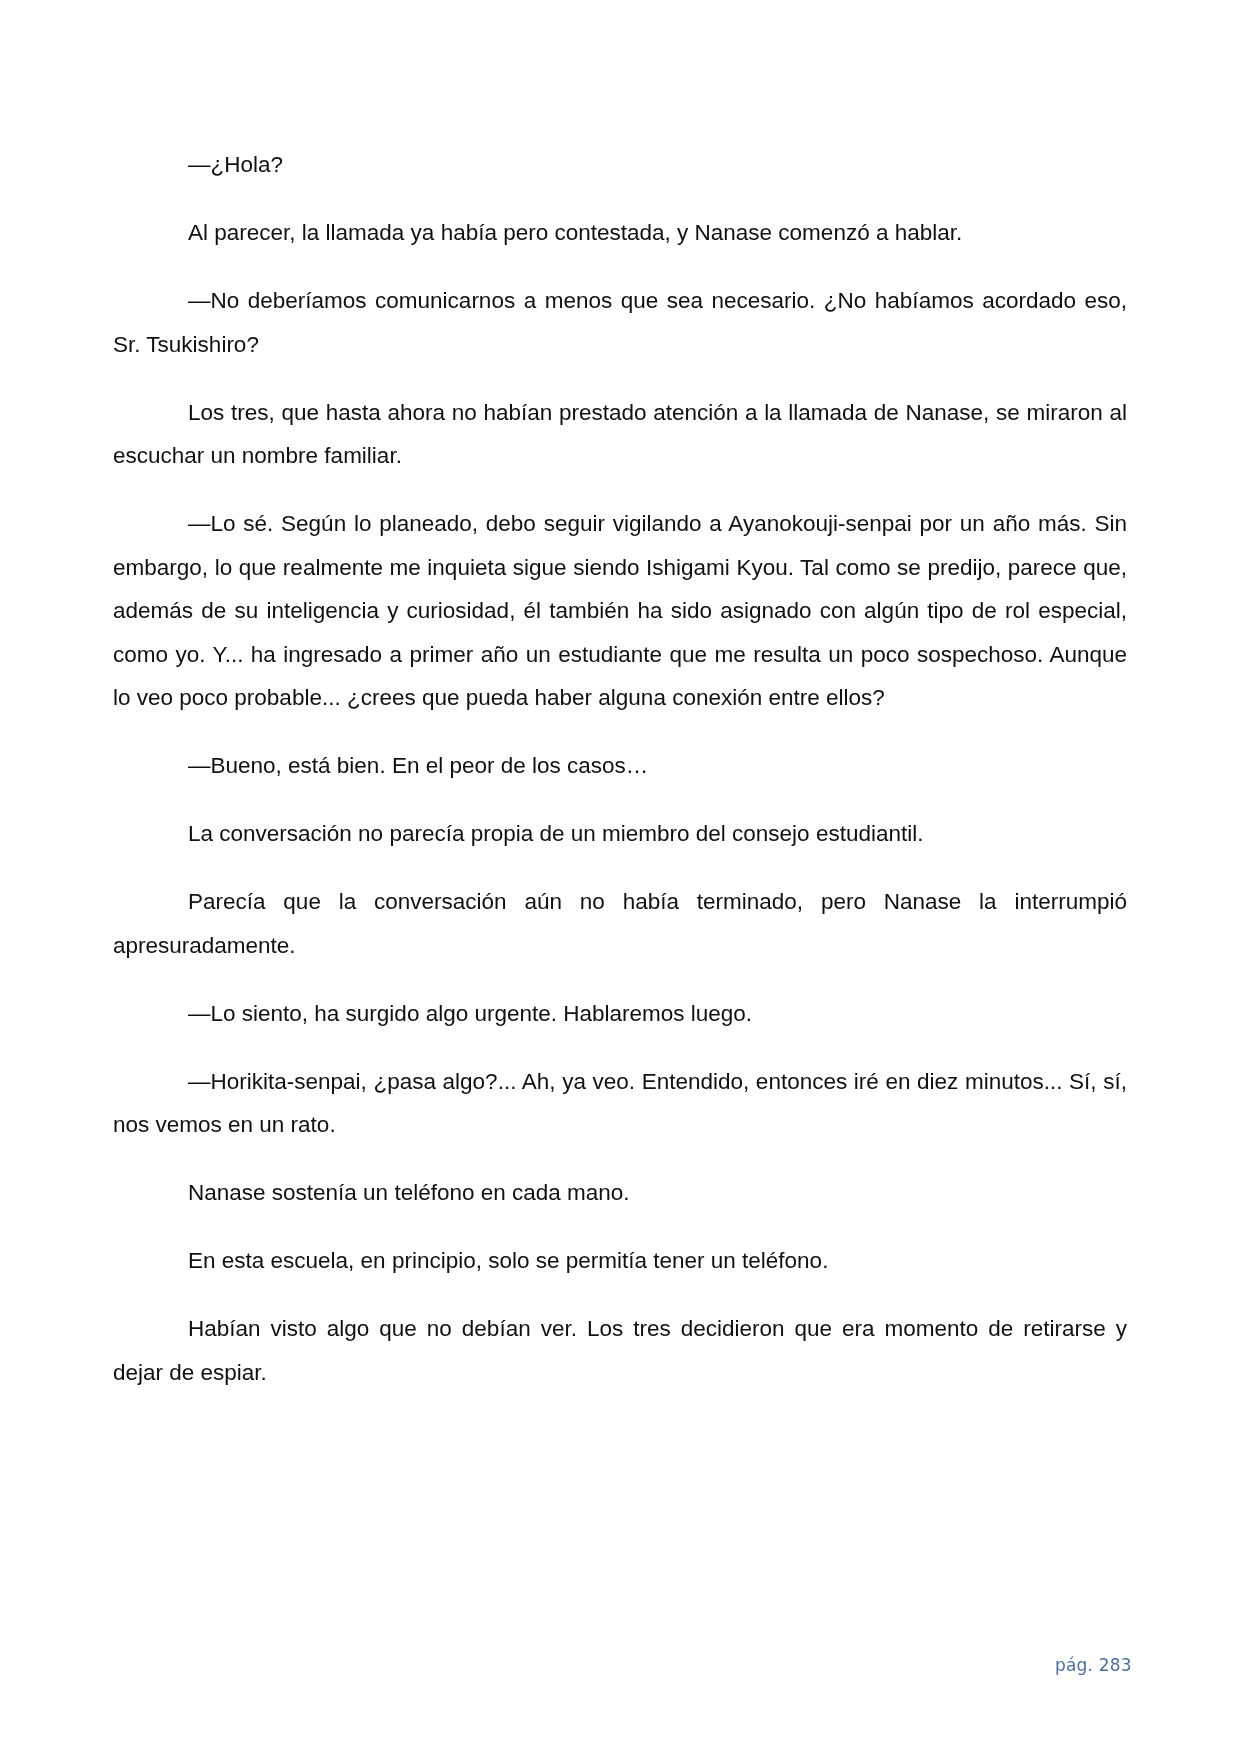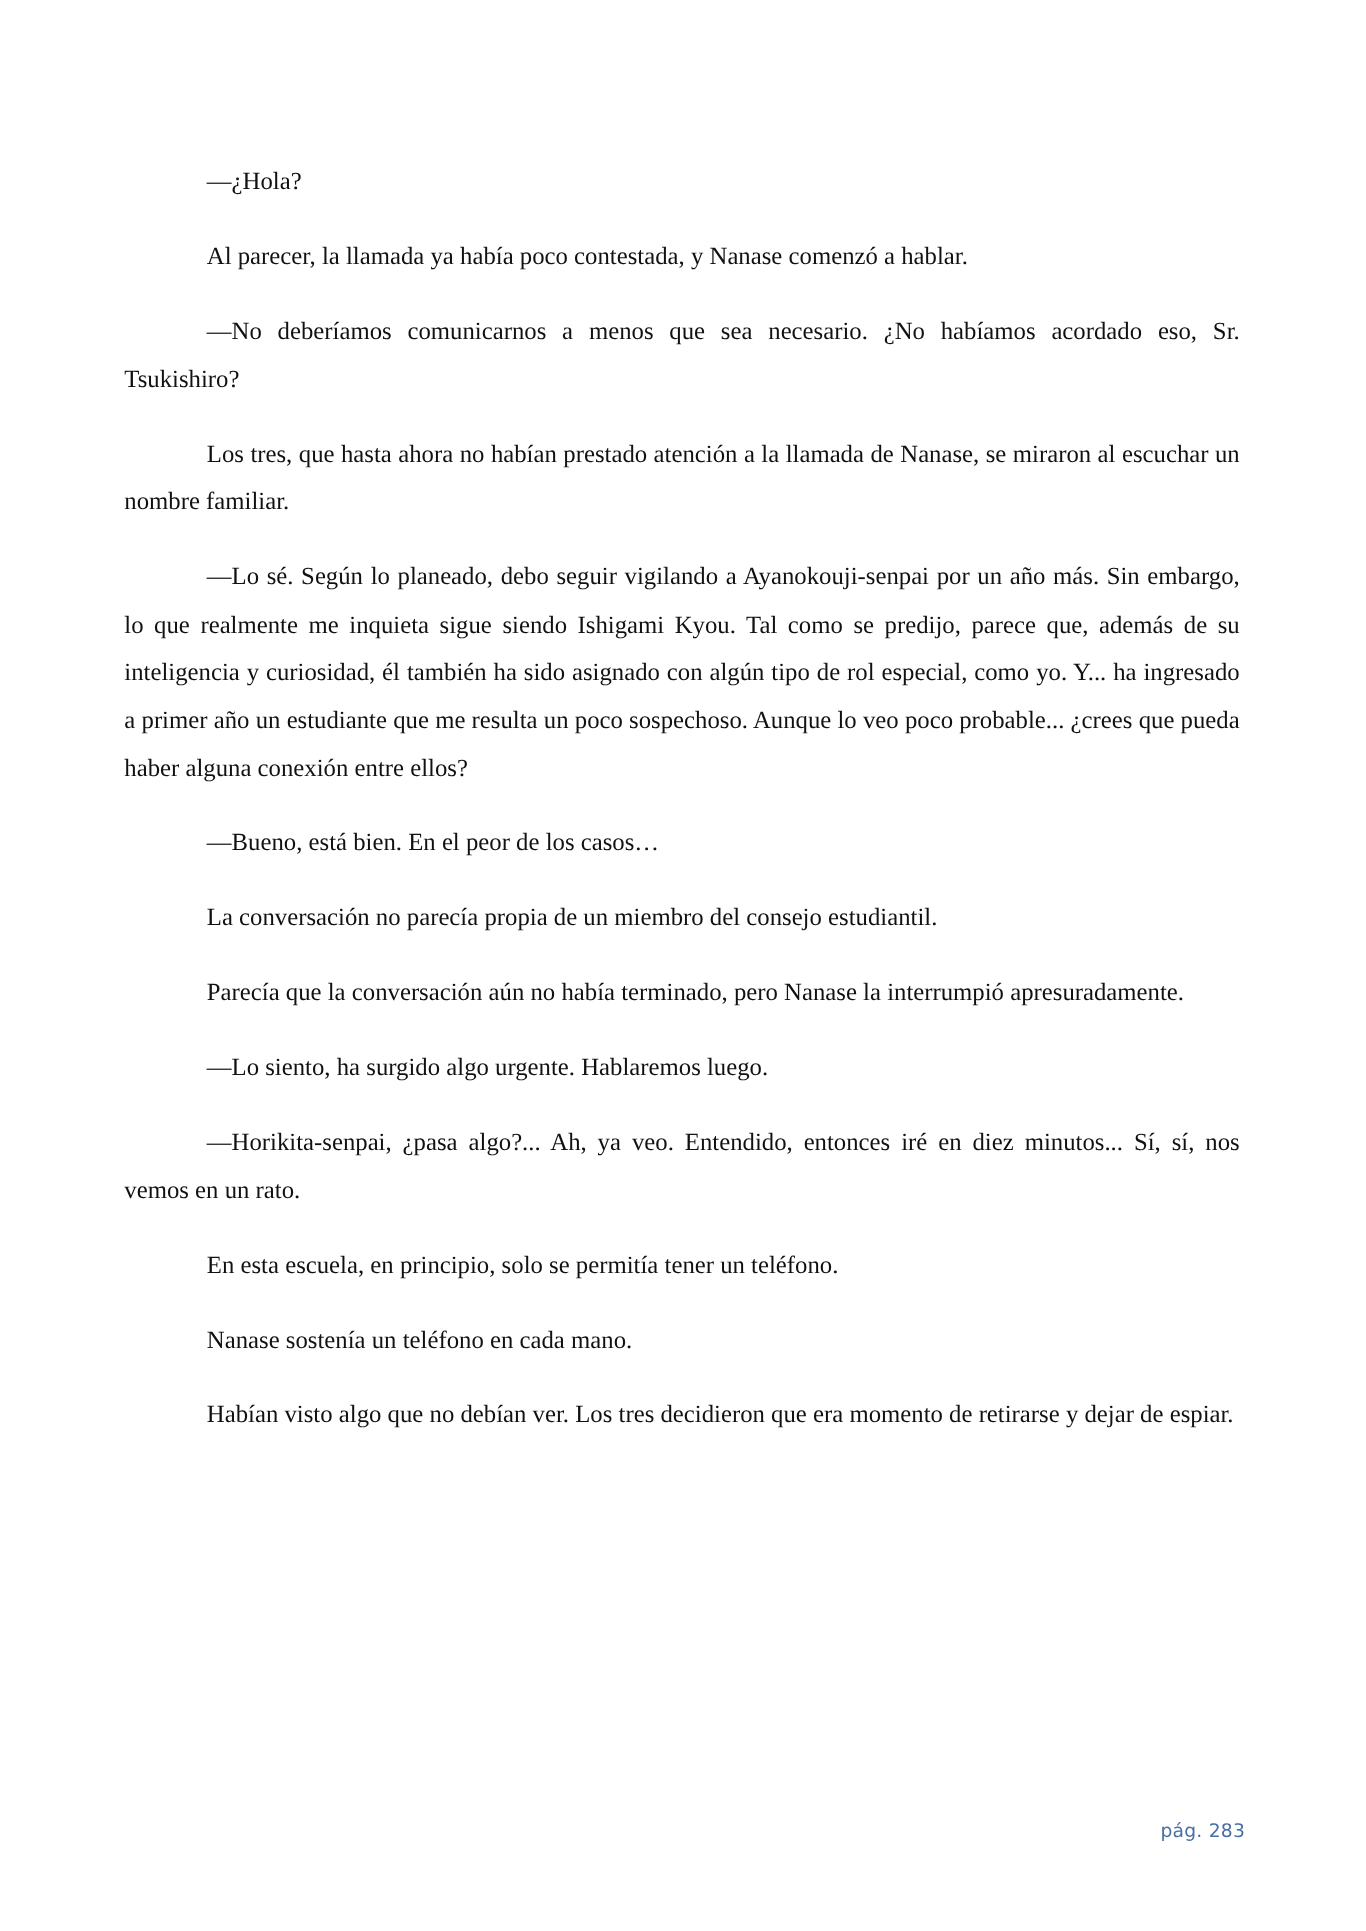--- a/index.html
+++ b/index.html
@@ -28,46 +28,45 @@
       width: 1014px;
       font-family: "Liberation Sans", sans-serif;
       font-size: 22.5px;
       line-height: 43.5px;
       color: #111111;
     }
     .para {
       margin: 0 0 24.5px 0;
       text-indent: 75px;
       text-align: justify;
-      font-family: Liberation Serif, serif;
     }
     .page-number {
       position: absolute;
       left: 1055px;
       top: 1655px;
       font-family: "DejaVu Sans", sans-serif;
       font-size: 17px;
       color: #4a6fa5;
       letter-spacing: 0.2px;
       text-align: center;
     }
   </style>
 </head>
 <body>
 
 <div class="page">
   <div class="text-body">
     <p class="para">—¿Hola?</p>
-    <p class="para">Al parecer, la llamada ya había poco contestada, y Nanase comenzó a hablar.</p>
+    <p class="para">Al parecer, la llamada ya había pero contestada, y Nanase comenzó a hablar.</p>
     <p class="para">—No deberíamos comunicarnos a menos que sea necesario. ¿No habíamos acordado eso, Sr. Tsukishiro?</p>
     <p class="para">Los tres, que hasta ahora no habían prestado atención a la llamada de Nanase, se miraron al escuchar un nombre familiar.</p>
     <p class="para">—Lo sé. Según lo planeado, debo seguir vigilando a Ayanokouji-senpai por un año más. Sin embargo, lo que realmente me inquieta sigue siendo Ishigami Kyou. Tal como se predijo, parece que, además de su inteligencia y curiosidad, él también ha sido asignado con algún tipo de rol especial, como yo. Y... ha ingresado a primer año un estudiante que me resulta un poco sospechoso. Aunque lo veo poco probable... ¿crees que pueda haber alguna conexión entre ellos?</p>
     <p class="para">—Bueno, está bien. En el peor de los casos…</p>
     <p class="para">La conversación no parecía propia de un miembro del consejo estudiantil.</p>
     <p class="para">Parecía que la conversación aún no había terminado, pero Nanase la interrumpió apresuradamente.</p>
     <p class="para">—Lo siento, ha surgido algo urgente. Hablaremos luego.</p>
     <p class="para">—Horikita-senpai, ¿pasa algo?... Ah, ya veo. Entendido, entonces iré en diez minutos... Sí, sí, nos vemos en un rato.</p>
+    <p class="para">Nanase sostenía un teléfono en cada mano.</p>
     <p class="para">En esta escuela, en principio, solo se permitía tener un teléfono.</p>
-    <p class="para">Nanase sostenía un teléfono en cada mano.</p>
     <p class="para">Habían visto algo que no debían ver. Los tres decidieron que era momento de retirarse y dejar de espiar.</p>
   </div>
   <div class="page-number">pág. 283</div>
 </div>
 
 </body></html>

